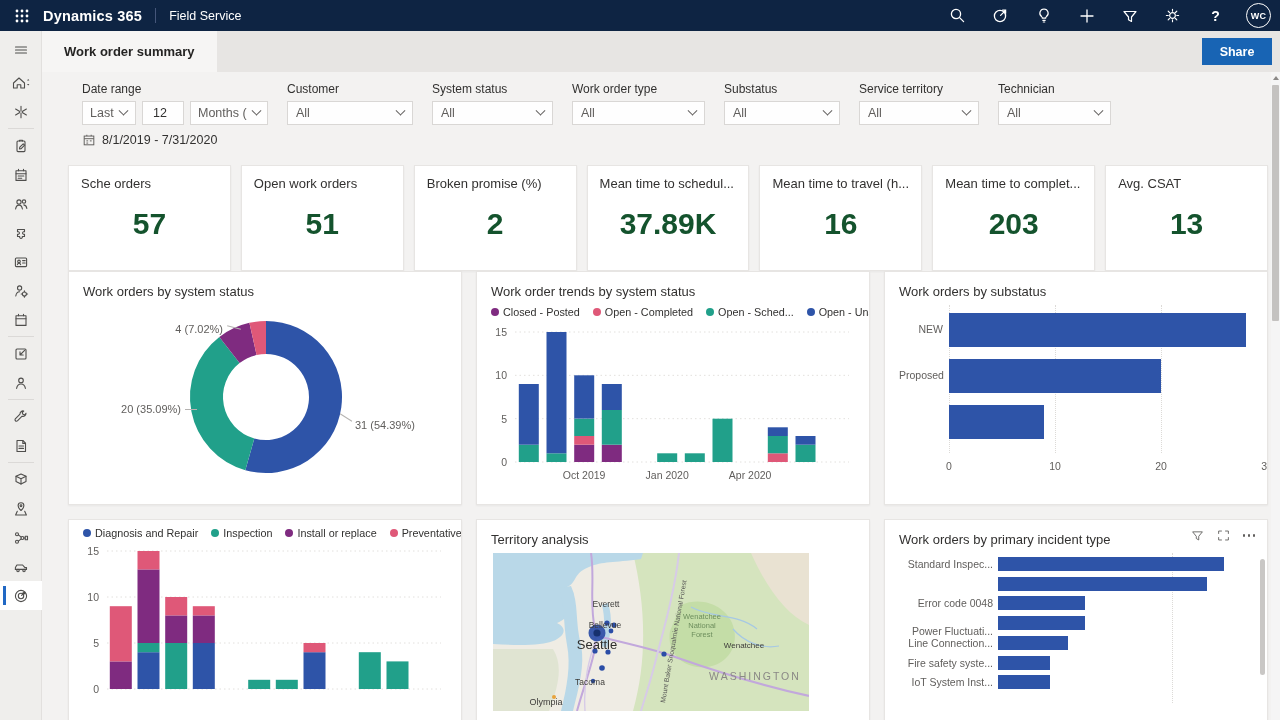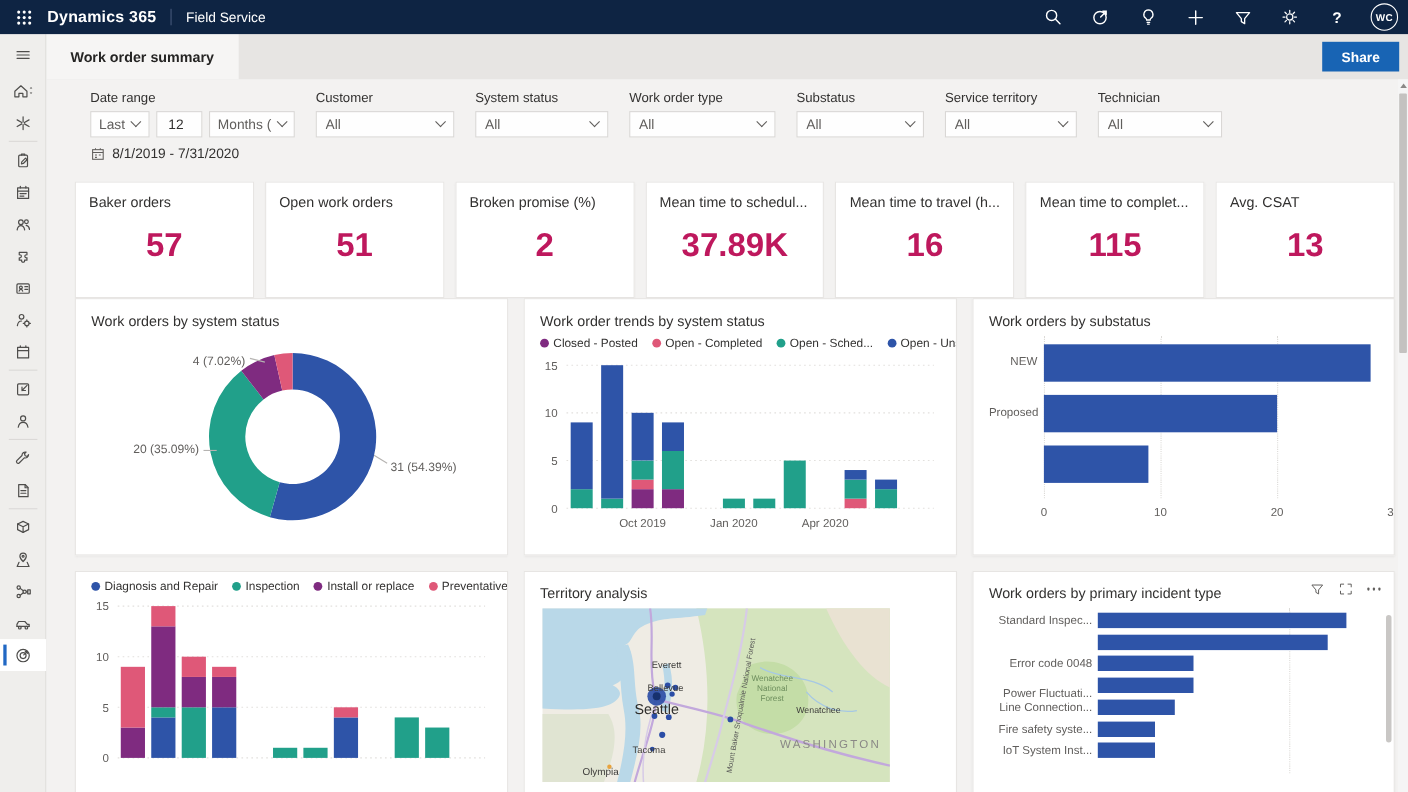--- a/index.html
+++ b/index.html
@@ -39,21 +39,21 @@
 .chev{width:7px;height:7px;border-right:1.2px solid #605e5c;border-bottom:1.2px solid #605e5c;transform:rotate(45deg) translate(-2px,-2px);flex:0 0 auto}
 .dr-row{display:flex;gap:6px}
 .dr-box{height:24px;background:#fefefe;border:1px solid #d9d7d5;display:flex;align-items:center;padding:0 7px;cursor:pointer}
 .dr-box .ddval{flex:none;margin-right:6px}
 .range-row{display:flex;gap:6px;margin:8px 0 0 40px;font-size:12.5px;color:#323130}
 .range-row svg{stroke:#605e5c;fill:none;stroke-width:1.1}
 
 .kpi-row{display:flex;gap:10px;margin:18px 12px 0 26px}
 .kpi{flex:1;height:106px;background:#fff;border:1px solid #e7e5e3;box-shadow:0 1px 2px rgba(0,0,0,.05)}
 .kpi-t{font-size:13px;color:#323130;padding:10px 12px 0;white-space:nowrap;overflow:hidden}
-.kpi-v{text-align:center;font-size:30px;font-weight:600;color:#be185d;margin-top:16px}
+.kpi-v{text-align:center;font-size:30px;font-weight:600;color:#14532d;margin-top:16px}
 
 .crow{display:flex;gap:14px;margin:0 12px 0 26px}
 .crow2{margin-top:14px}
 .card{position:relative;background:#fff;border:1px solid #e7e5e3;box-shadow:0 1px 2px rgba(0,0,0,.05);height:234px;overflow:hidden}
 .cw1{width:394px}.cw2{width:394px}.cw3{width:384px}
 .ctitle{font-size:13px;color:#323130;padding:12px 14px 0;white-space:nowrap;overflow:hidden}
 .legend{display:flex;gap:13px;padding:7px 0 0 14px;align-items:center;flex-wrap:nowrap;overflow:hidden}
 .lg{display:flex;align-items:center;gap:4px;flex:0 0 auto}
 .lgdot{width:8px;height:8px;border-radius:50%;flex:0 0 auto}
 .lgtx{font-size:10.8px;color:#323130;white-space:nowrap}
@@ -350,42 +350,42 @@
       <div class="range-row">
         <svg width="14" height="14" viewBox="0 0 16 16">
             <rect x="2.5" y="3.5" width="11" height="10"></rect>
             <path d="M2.5 6.5h11M5.5 3.5V2M10.5 3.5V2M5 9h2M9 9h2M5 11.5h2"></path>
           </svg>
         <span>8/1/2019 - 7/31/2020</span>
       </div>
 
       <div class="kpi-row">
           <div class="kpi">
-            <div class="kpi-t">Baker orders</div>
+            <div class="kpi-t">Sche orders</div>
             <div class="kpi-v">57</div>
           </div>
           <div class="kpi">
             <div class="kpi-t">Open work orders</div>
             <div class="kpi-v">51</div>
           </div>
           <div class="kpi">
             <div class="kpi-t">Broken promise (%)</div>
             <div class="kpi-v">2</div>
           </div>
           <div class="kpi">
             <div class="kpi-t">Mean time to schedul...</div>
             <div class="kpi-v">37.89K</div>
           </div>
           <div class="kpi">
             <div class="kpi-t">Mean time to travel (h...</div>
             <div class="kpi-v">16</div>
           </div>
           <div class="kpi">
             <div class="kpi-t">Mean time to complet...</div>
-            <div class="kpi-v">115</div>
+            <div class="kpi-v">203</div>
           </div>
           <div class="kpi">
             <div class="kpi-t">Avg. CSAT</div>
             <div class="kpi-v">13</div>
           </div>
         </div>
 
       <div class="crow">
         <div class="card cw1">
           <div class="ctitle">Work orders by system status</div>

